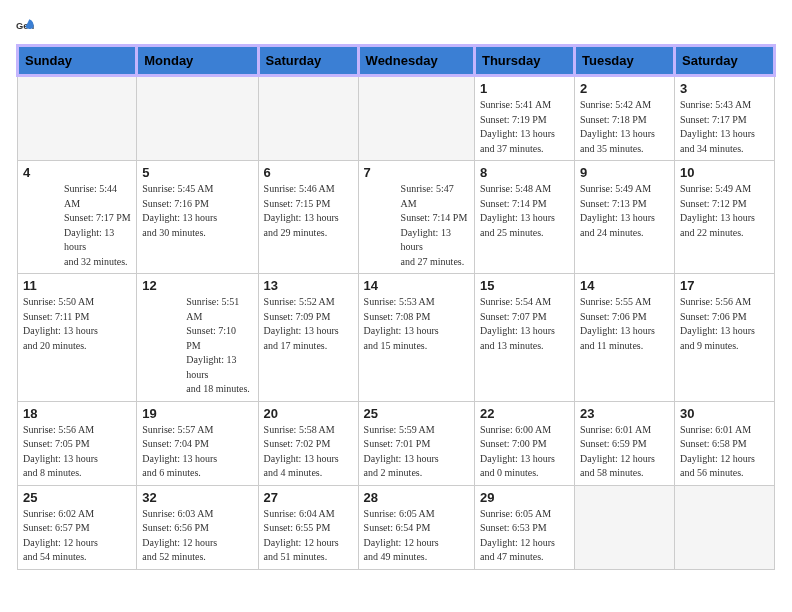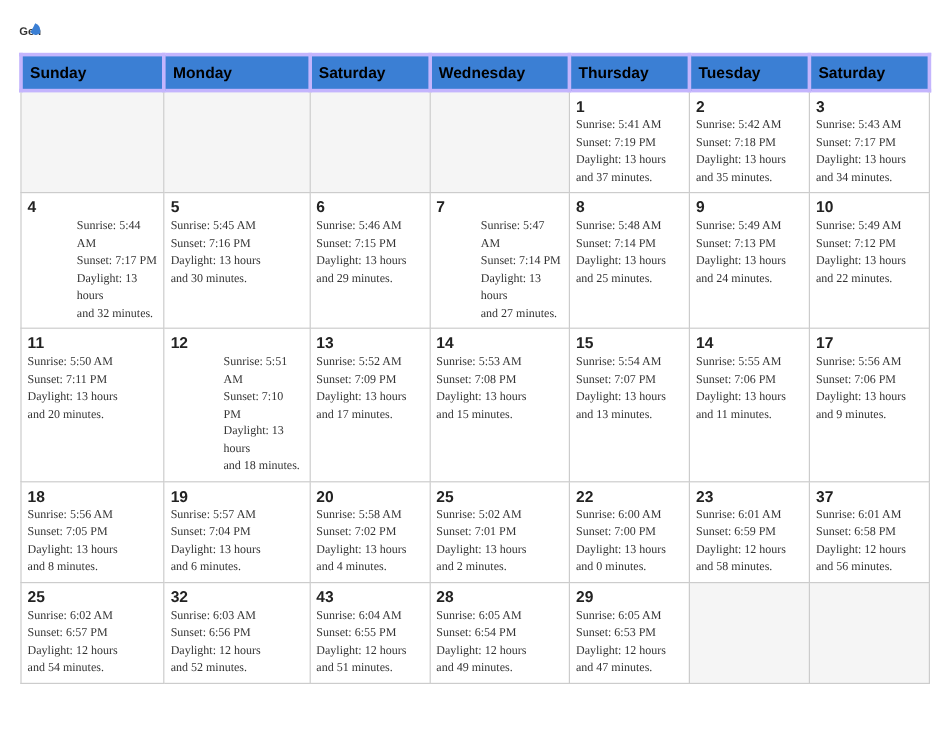--- a/index.html
+++ b/index.html
@@ -249,41 +249,41 @@
         </td>
         <td>
           <span class="day-number">20</span>
           <div class="day-info" style="white-space: pre-line;">Sunrise: 5:58 AM
 Sunset: 7:02 PM
 Daylight: 13 hours
 and 4 minutes.</div>
         </td>
         <td>
           <span class="day-number">25</span>
-          <div class="day-info" style="white-space: pre-line;">Sunrise: 5:02 AM
+          <div class="day-info" style="white-space: pre-line;">Sunrise: 5:59 AM
 Sunset: 7:01 PM
 Daylight: 13 hours
 and 2 minutes.</div>
         </td>
         <td>
           <span class="day-number">22</span>
           <div class="day-info" style="white-space: pre-line;">Sunrise: 6:00 AM
 Sunset: 7:00 PM
 Daylight: 13 hours
 and 0 minutes.</div>
         </td>
         <td>
           <span class="day-number">23</span>
           <div class="day-info" style="white-space: pre-line;">Sunrise: 6:01 AM
 Sunset: 6:59 PM
 Daylight: 12 hours
 and 58 minutes.</div>
         </td>
         <td>
-          <span class="day-number">37</span>
+          <span class="day-number">30</span>
           <div class="day-info" style="white-space: pre-line;">Sunrise: 6:01 AM
 Sunset: 6:58 PM
 Daylight: 12 hours
 and 56 minutes.</div>
         </td>
       </tr>
       <tr>
         <td>
           <span class="day-number">25</span>
           <div class="day-info" style="white-space: pre-line;">Sunrise: 6:02 AM
@@ -292,21 +292,21 @@
 and 54 minutes.</div>
         </td>
         <td>
           <span class="day-number">32</span>
           <div class="day-info" style="white-space: pre-line;">Sunrise: 6:03 AM
 Sunset: 6:56 PM
 Daylight: 12 hours
 and 52 minutes.</div>
         </td>
         <td>
-          <span class="day-number">43</span>
+          <span class="day-number">27</span>
           <div class="day-info" style="white-space: pre-line;">Sunrise: 6:04 AM
 Sunset: 6:55 PM
 Daylight: 12 hours
 and 51 minutes.</div>
         </td>
         <td>
           <span class="day-number">28</span>
           <div class="day-info" style="white-space: pre-line;">Sunrise: 6:05 AM
 Sunset: 6:54 PM
 Daylight: 12 hours

